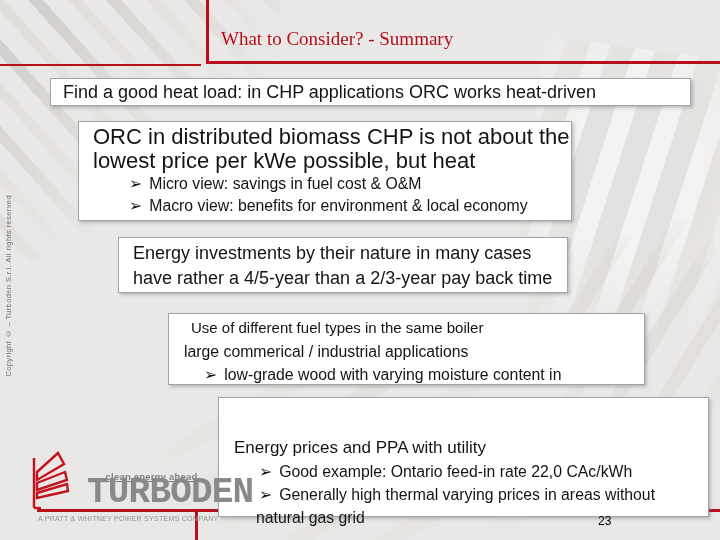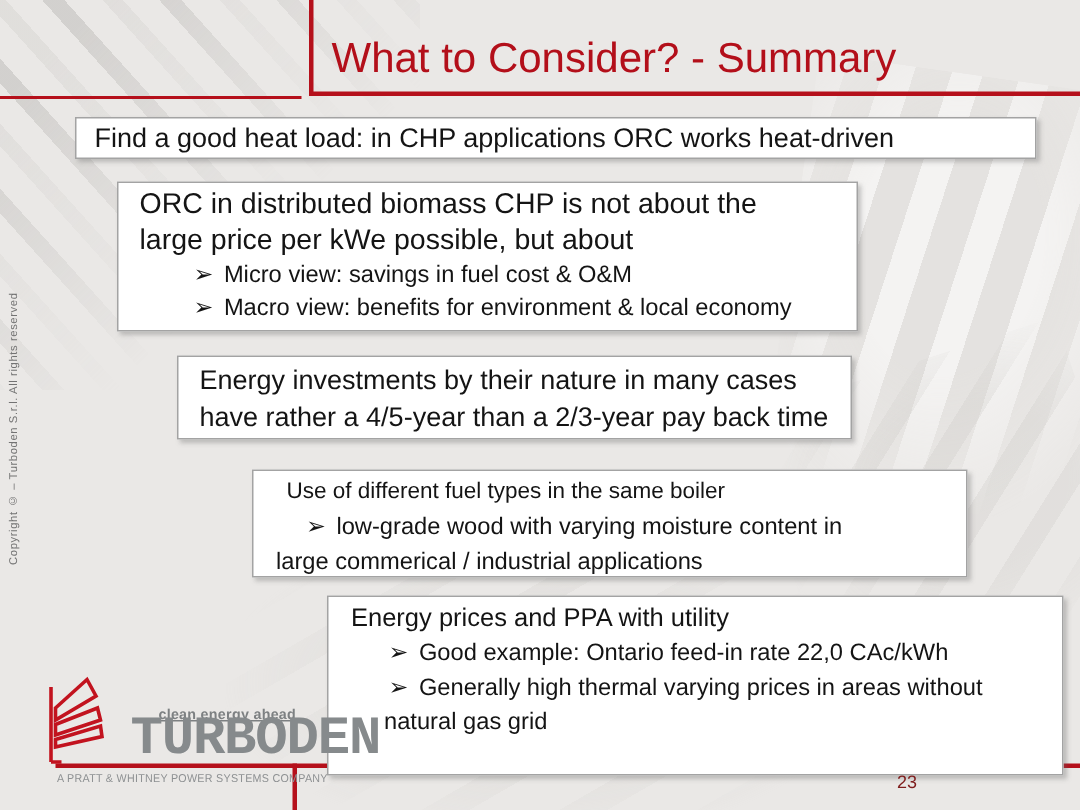--- a/index.html
+++ b/index.html
@@ -38,63 +38,63 @@
     background:repeating-linear-gradient(150deg,
       rgba(205,203,199,.28) 0 16px, rgba(255,255,255,0) 16px 46px);
     -webkit-mask-image:radial-gradient(ellipse at 50% 55%,#000 30%,transparent 72%);
     mask-image:radial-gradient(ellipse at 50% 55%,#000 30%,transparent 72%);
   }
   
   .hline-left{position:absolute;left:0;top:64px;width:201px;height:2px;background:#b5101b;}
   .hline-right{position:absolute;left:206px;top:61px;width:514px;height:3px;background:#b5101b;}
   .vline{position:absolute;left:206px;top:0;width:3px;height:64px;background:#b5101b;}
   .title{
-    position:absolute;left:221px;top:27px;font-size:28px;line-height:24px;
-    color:#b30f1a;white-space:nowrap;
+    position:absolute;left:221px;top:27px;font-size:19px;line-height:24px;
+    color:#b30f1a;white-space:nowrap;font-family:Liberation Serif, serif;
   }
   
   .bx{
     position:absolute;background:#ffffff;border:1px solid #a3a3a3;
     box-shadow:2px 2px 3px rgba(100,100,100,.35);box-sizing:border-box;z-index:2;
   }
   .bx .ln{white-space:nowrap;}
   .mk{margin-right:7px;}
   .bx1{left:50px;top:78px;width:641px;height:28px;}
   .bx1 .main{font-size:18px;line-height:26px;padding-left:12px;}
   .bx2{left:78px;top:121px;width:494px;height:100px;padding-top:3px;}
-  .bx2 .main{font-size:19px;line-height:24px;padding-left:14px;}
+  .bx2 .main{font-size:22px;line-height:24px;padding-left:14px;}
   .bx2 .bullet{font-size:15.8px;line-height:22px;padding-left:50px;}
   .bx3{left:118px;top:237px;width:450px;height:56px;padding-top:3px;}
   .bx3 .main{font-size:18px;line-height:25px;padding-left:14px;}
   .bx4{left:168px;top:313px;width:477px;height:72px;padding-top:2px;}
   .bx4 .main{font-size:15px;line-height:24px;padding-left:22px;}
   .bx4 .bullet{font-size:15.8px;line-height:23px;padding-left:35px;}
   .bx4 .wrap{font-size:15.8px;line-height:23px;padding-left:15px;}
   .bx5{left:218px;top:397px;width:491px;height:120px;padding-top:2px;}
-  .bx5 .main{font-size:17px;line-height:24px;padding-left:15px;}
+  .bx5 .main{font-size:17px;line-height:24px;padding-left:15px;margin-top:36px;}
   .bx5 .bullet{font-size:15.8px;line-height:23px;padding-left:40px;}
   .bx5 .cont{font-size:15.8px;line-height:23px;padding-left:170px;}
   .bx5 .wrap{font-size:15.8px;line-height:23px;padding-left:37px;}
   
   .bottom-line{position:absolute;left:37px;top:509px;width:683px;height:3px;background:#b5101b;z-index:1;}
   .logo-vline{position:absolute;left:195px;top:509px;width:3px;height:31px;background:#b5101b;z-index:1;}
   .logo-icon{position:absolute;left:27px;top:449px;z-index:2;}
   .logo-tagline{
     position:absolute;left:98px;top:471px;width:107px;text-align:center;
     font-size:9.5px;font-weight:700;color:#7d8082;letter-spacing:.2px;z-index:2;text-decoration:underline;
   }
   .logo-name{
     position:absolute;left:87px;top:479px;font-size:36px;line-height:28px;font-weight:700;
     color:#868a8c;letter-spacing:-0.8px;z-index:2;white-space:nowrap;font-family:Liberation Mono, monospace;
   }
   .logo-sub{
     position:absolute;left:38px;top:514px;font-size:7.6px;color:#8d9092;
     letter-spacing:.2px;white-space:nowrap;transform:scaleX(.94);transform-origin:left;z-index:2;
   }
-  .page-number{position:absolute;left:598px;top:514px;font-size:12px;color:#7f1d1d;z-index:2;text-align:right;}
+  .page-number{position:absolute;left:598px;top:514px;font-size:12px;color:#000000;z-index:2;text-align:right;}
   .copyright{
     position:absolute;left:4px;top:195px;writing-mode:vertical-rl;transform:rotate(180deg);
     font-size:7.5px;color:#737373;letter-spacing:.4px;white-space:nowrap;z-index:1;
   }
 </style>
 </head>
 <body>
 
 <div class="stage">
 
@@ -109,34 +109,34 @@
   <div class="vline"></div>
   <div class="hline-right"></div>
   <div class="title">What to Consider? - Summary</div>
 
   <div class="bx bx1">
     <div class="ln main">Find a good heat load: in CHP applications ORC works heat-driven</div>
   </div>
 
   <div class="bx bx2">
     <div class="ln main">ORC in distributed biomass CHP is not about the</div>
-    <div class="ln main">large price per kWe possible, but about</div>
+    <div class="ln main">lowest price per kWe possible, but heat</div>
     <div class="ln bullet"><span class="mk">➢</span><span>Micro view: savings in fuel cost &amp; O&amp;M</span></div>
     <div class="ln bullet"><span class="mk">➢</span><span>Macro view: benefits for environment &amp; local economy</span></div>
   </div>
 
   <div class="bx bx3">
     <div class="ln main">Energy investments by their nature in many cases</div>
     <div class="ln main">have rather a 4/5-year than a 2/3-year pay back time</div>
   </div>
 
   <div class="bx bx4">
     <div class="ln main">Use of different fuel types in the same boiler</div>
+    <div class="ln wrap">large commerical / industrial applications</div>
     <div class="ln bullet"><span class="mk">➢</span><span>low-grade wood with varying moisture content in</span></div>
-    <div class="ln wrap">large commerical / industrial applications</div>
   </div>
 
   <div class="bx bx5">
     <div class="ln main">Energy prices and PPA with utility</div>
     <div class="ln bullet"><span class="mk">➢</span><span>Good example: Ontario feed-in rate 22,0 CAc/kWh</span></div>
     <div class="ln bullet"><span class="mk">➢</span><span>Generally high thermal varying prices in areas without</span></div>
     <div class="ln wrap">natural gas grid</div>
   </div>
 
   <div class="bottom-line"></div>

